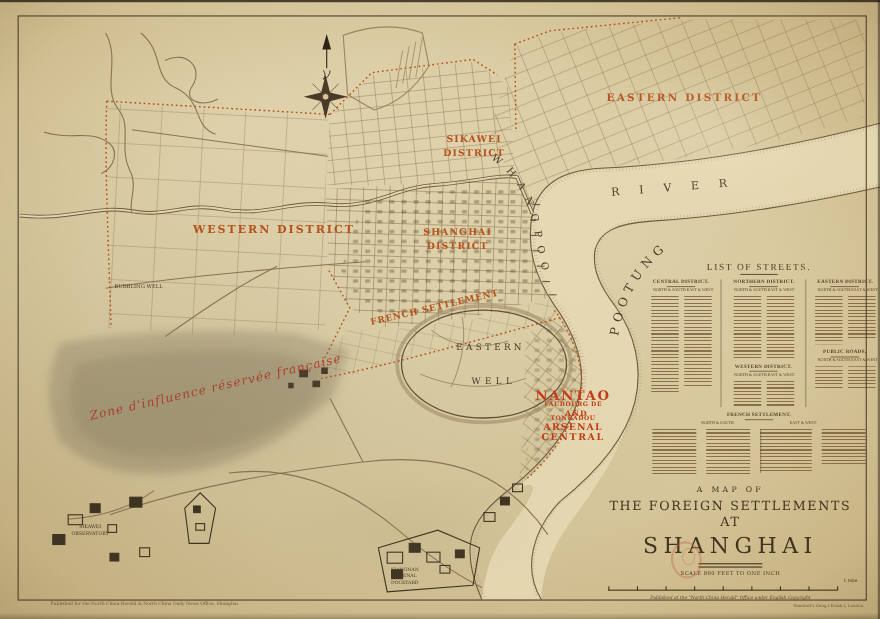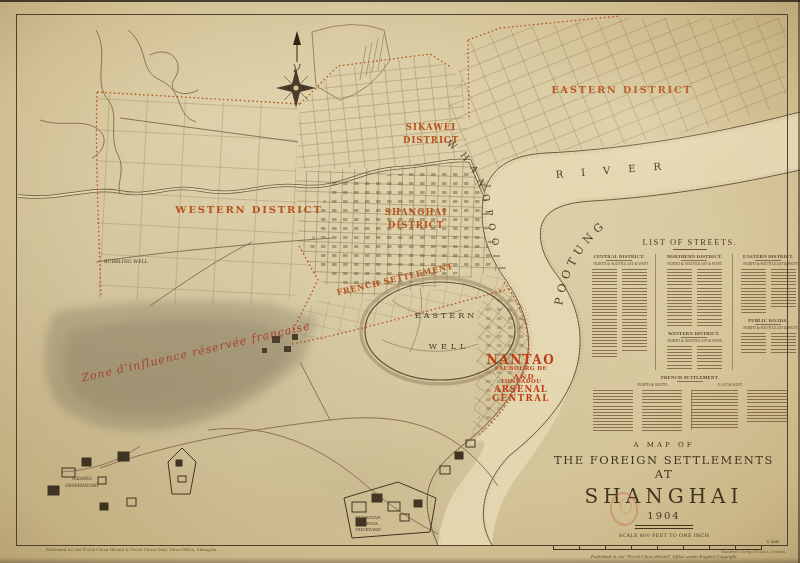--- a/index.html
+++ b/index.html
@@ -337,21 +337,20 @@
         <div class="fake bdr" style="height:40px;"></div>
         <div class="fake" style="height:34px;"></div>
       </div>
     </div>
   </div>
 
   <div class="tblock">
     <div class="t1">A MAP OF</div>
     <div class="t2">THE FOREIGN SETTLEMENTS AT</div>
     <div class="t3">SHANGHAI</div>
-    <div class="t4">1904</div>
     <div class="trule"></div>
     <div class="tscale">SCALE 800 FEET TO ONE INCH</div>
     <div class="sbar">
       <div class="base"></div>
       <div class="tick" style="left:0;"></div>
       <div class="tick" style="left:26px;"></div>
       <div class="tick" style="left:52px;"></div>
       <div class="tick" style="left:78px;"></div>
       <div class="tick" style="left:104px;"></div>
       <div class="tick" style="left:130px;"></div>

